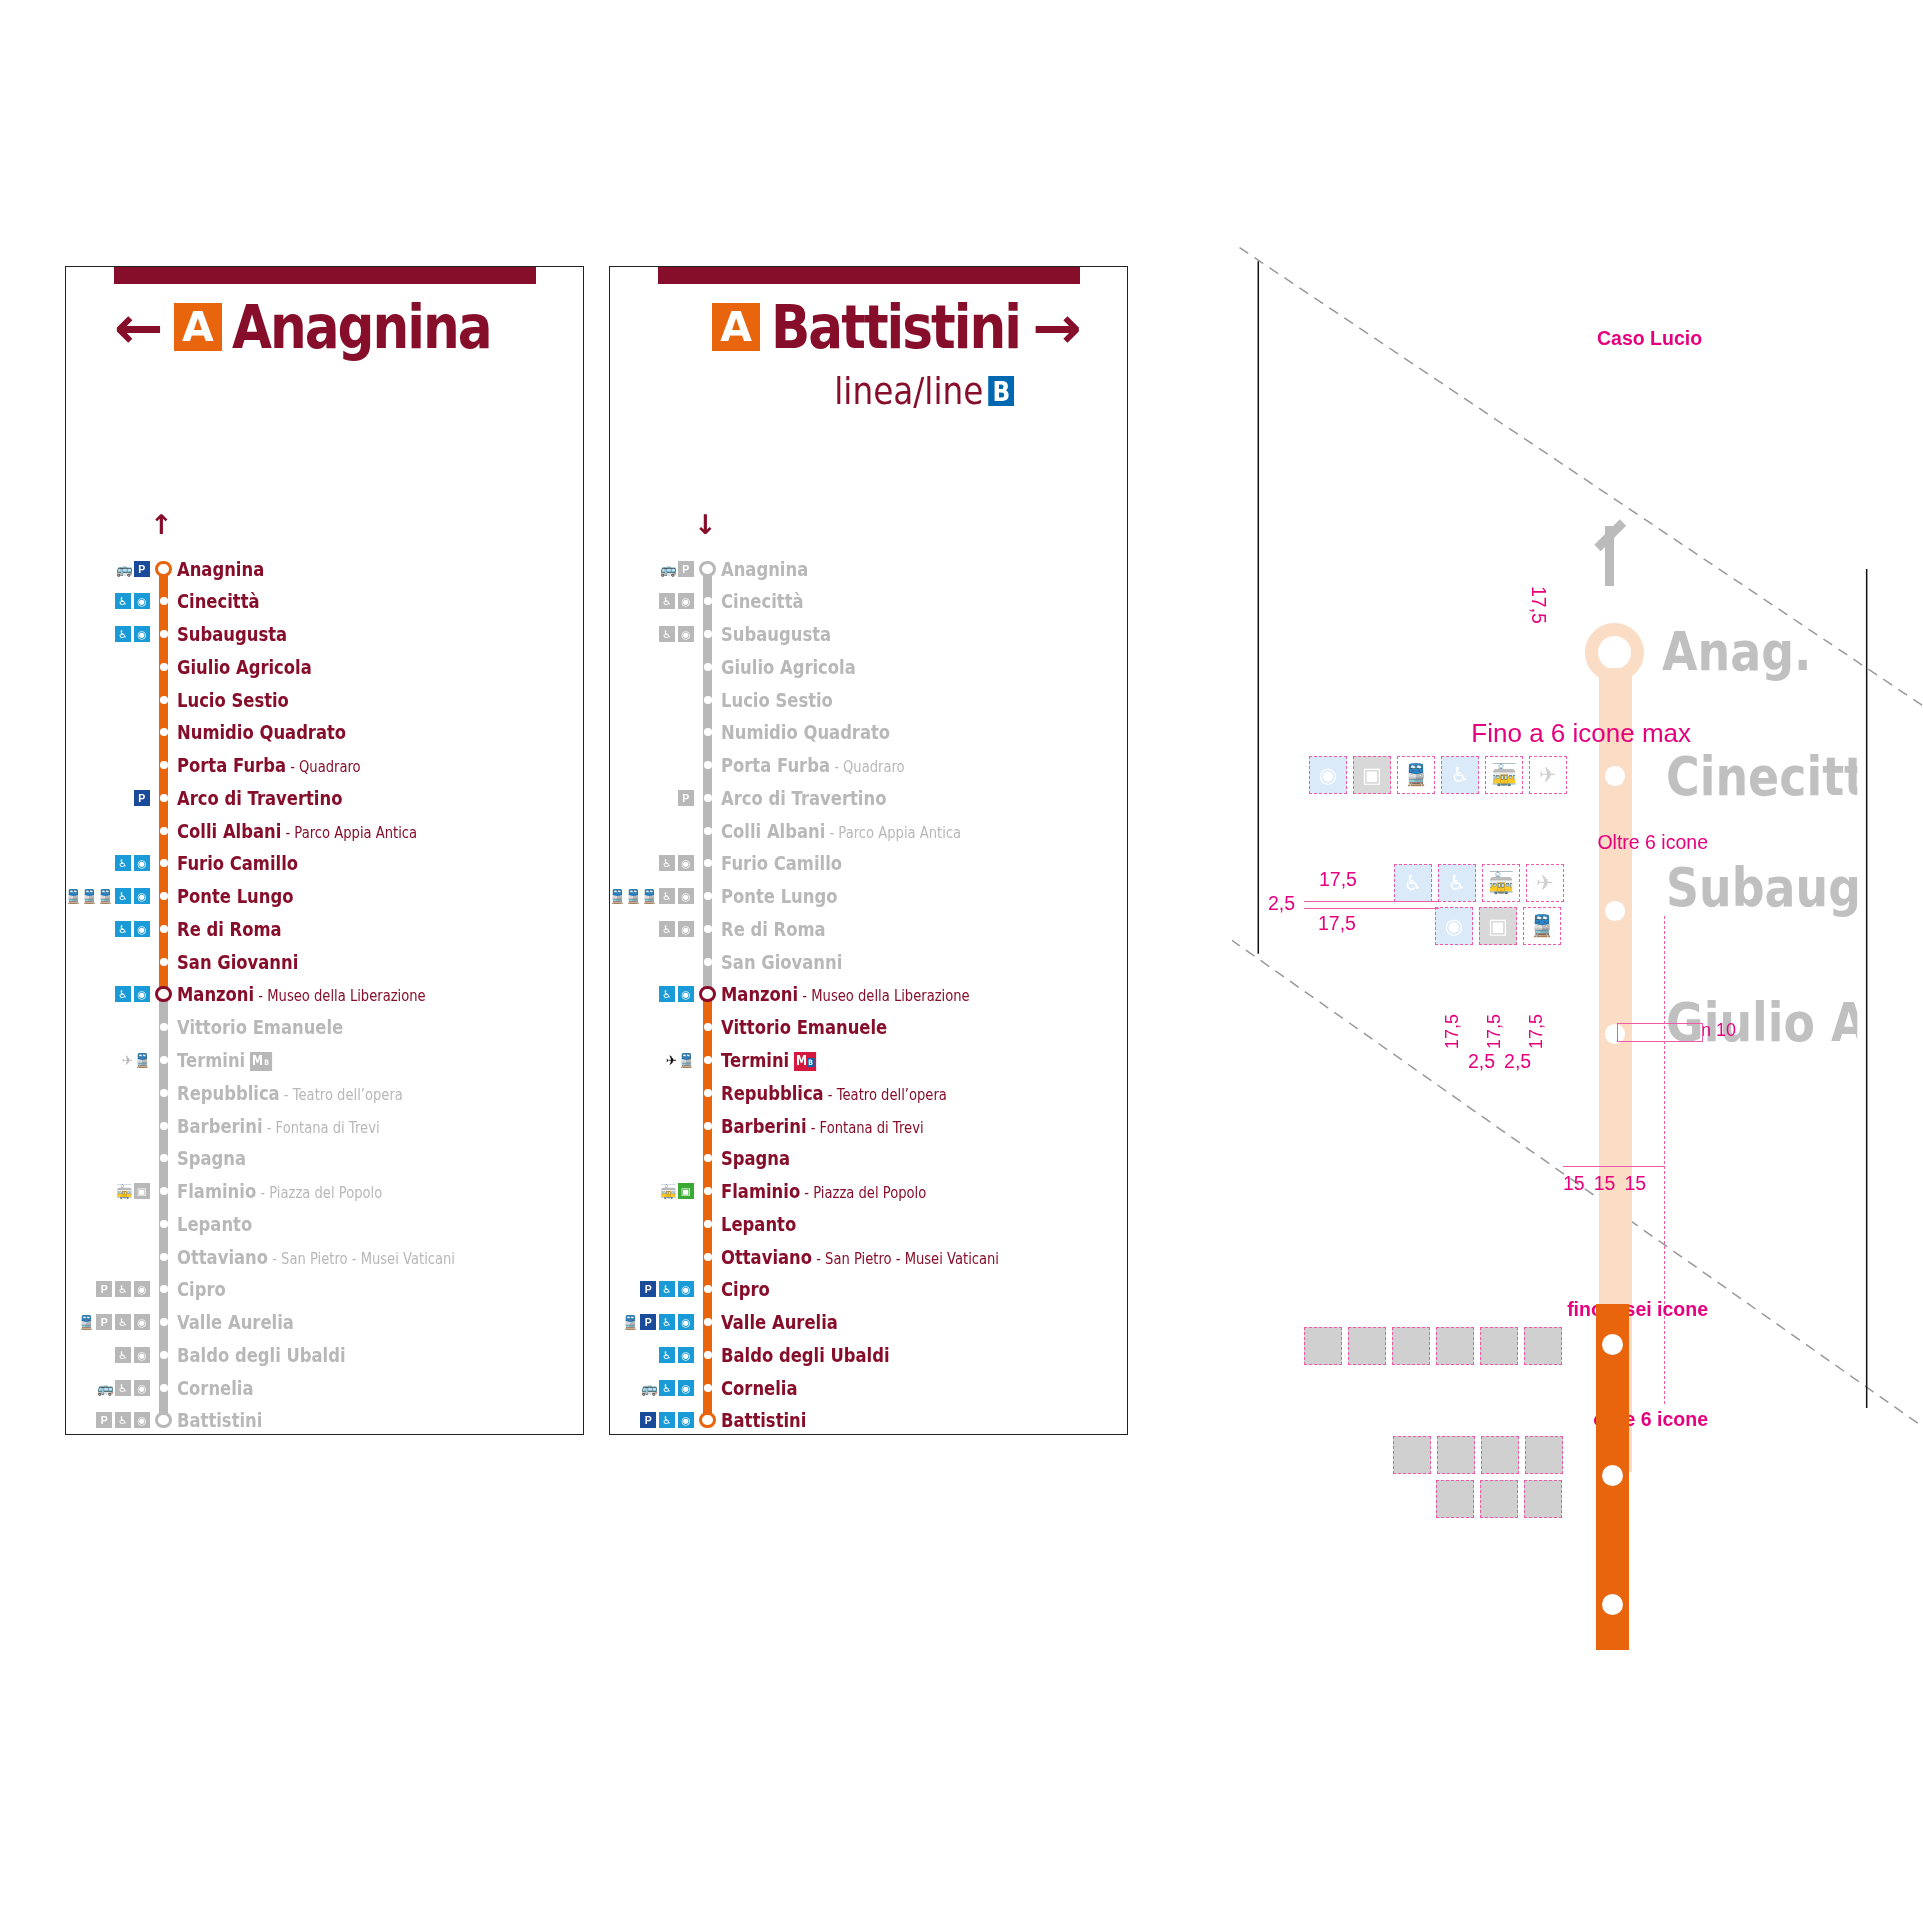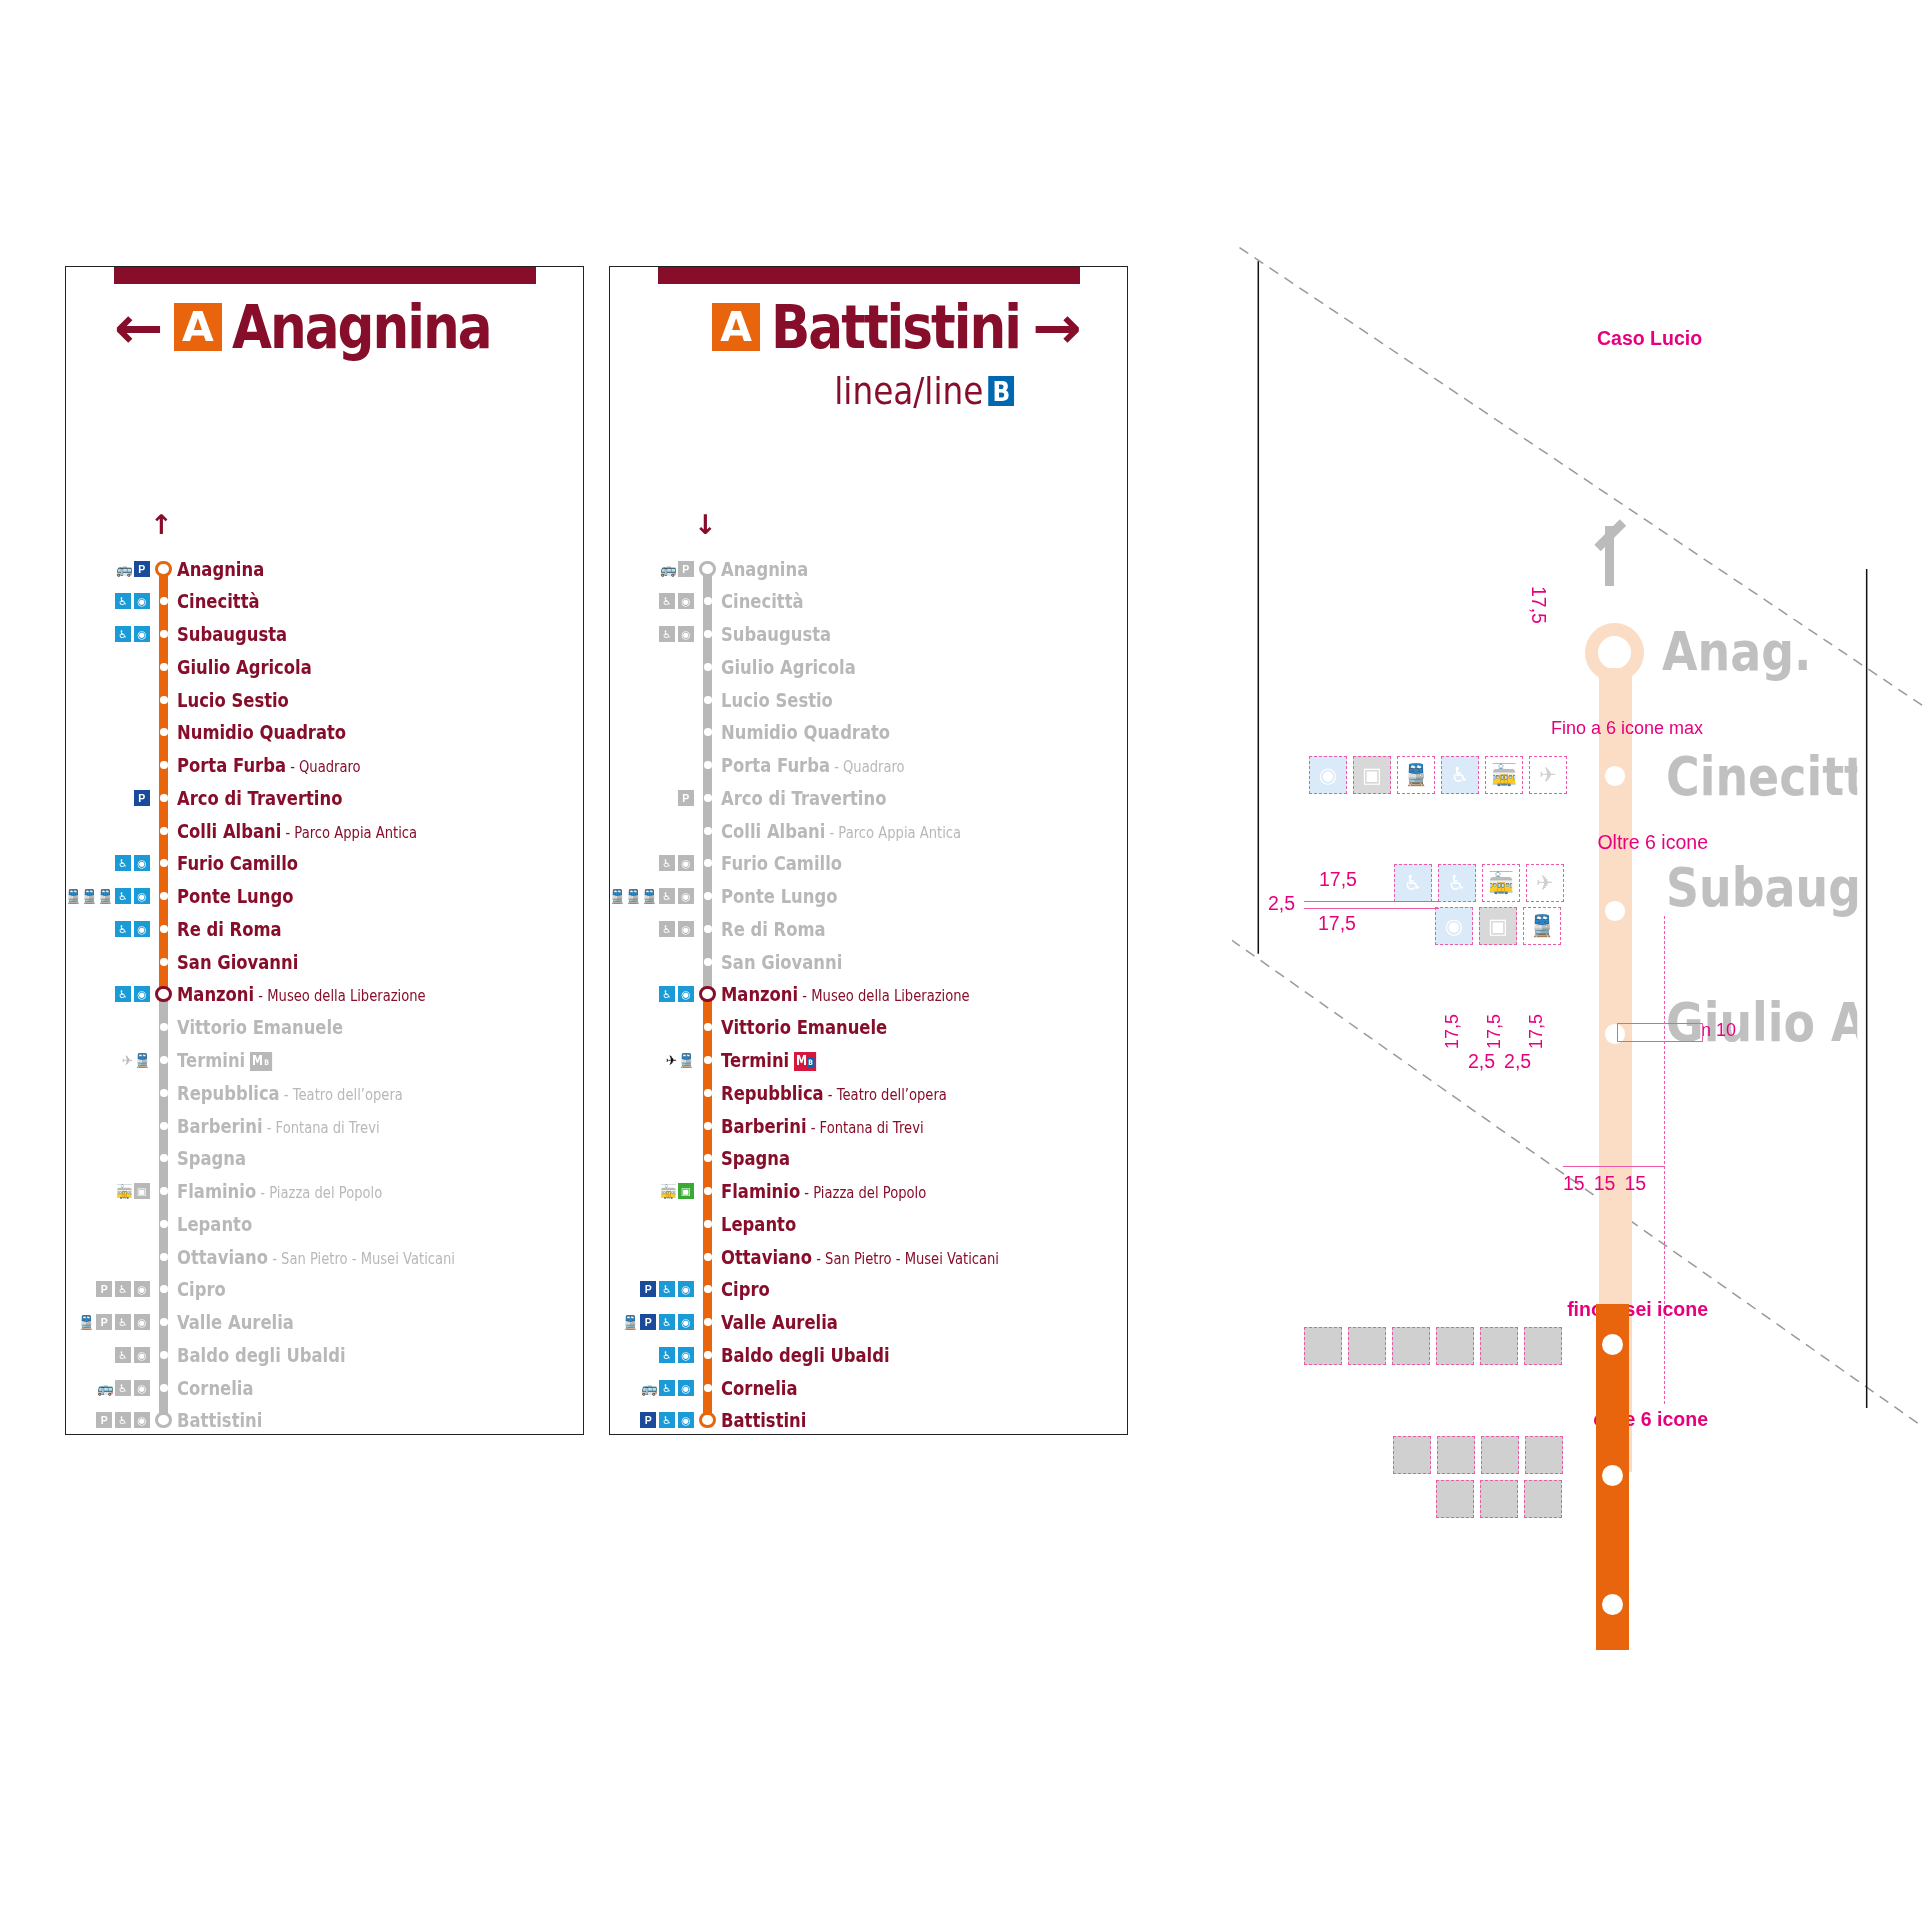--- a/index.html
+++ b/index.html
@@ -465,21 +465,21 @@
 
   <div style="position:absolute;left:430px;top:380px;font-family:'DejaVu Sans',sans-serif;font-weight:bold;font-size:54px;color:#c0c0c0;transform:scaleX(0.85);transform-origin:left">Anag.</div>
   <div style="position:absolute;left:434px;top:505px;font-family:'DejaVu Sans',sans-serif;font-weight:bold;font-size:54px;color:#c0c0c0;width:225px;overflow:hidden;white-space:nowrap;transform:scaleX(0.85);transform-origin:left">Cinecittà</div>
   <div style="position:absolute;left:434px;top:616px;font-family:'DejaVu Sans',sans-serif;font-weight:bold;font-size:54px;color:#c0c0c0;width:225px;overflow:hidden;white-space:nowrap;transform:scaleX(0.85);transform-origin:left">Subaugu</div>
   <div style="position:absolute;left:434px;top:751px;font-family:'DejaVu Sans',sans-serif;font-weight:bold;font-size:54px;color:#c0c0c0;width:225px;overflow:hidden;white-space:nowrap;transform:scaleX(0.85);transform-origin:left">Giulio Ag</div>
 
   <div class="spec" style="left:469px;top:780px;font-size:18px;">n 10</div>
   <div style="position:absolute;left:385px;top:783px;width:84px;height:16.5px;border:0.8px solid #ee5aa8"></div>
   <div style="position:absolute;left:432px;top:676px;height:488px;border-left:1.5px dashed #ee5aa8"></div>
 
-  <div class="spec" style="right:220px;top:478px;font-size:18px;">Fino a 6 icone max</div>
+  <div class="spec" style="right:232px;top:478px;font-size:26px;">Fino a 6 icone max</div>
   <div id="fino-row" style="position:absolute;left:77px;top:516px;display:flex;gap:6px">
       <div class="dashbox" style="position: relative; width: 38px; height: 38px; display: flex; align-items: center; justify-content: center; font-size: 21px; color: rgb(255, 255, 255); background: rgb(219, 234, 248);">◉</div>
       <div class="dashbox" style="position: relative; width: 38px; height: 38px; display: flex; align-items: center; justify-content: center; font-size: 21px; color: rgb(255, 255, 255); background: rgb(216, 216, 216);">▣</div>
       <div class="dashbox" style="position: relative; width: 38px; height: 38px; display: flex; align-items: center; justify-content: center; font-size: 21px; color: rgb(208, 208, 208); background: rgb(255, 255, 255);">🚆</div>
       <div class="dashbox" style="position: relative; width: 38px; height: 38px; display: flex; align-items: center; justify-content: center; font-size: 21px; color: rgb(255, 255, 255); background: rgb(219, 234, 248);">♿</div>
       <div class="dashbox" style="position: relative; width: 38px; height: 38px; display: flex; align-items: center; justify-content: center; font-size: 21px; color: rgb(208, 208, 208); background: rgb(255, 255, 255);">🚋</div>
       <div class="dashbox" style="position: relative; width: 38px; height: 38px; display: flex; align-items: center; justify-content: center; font-size: 21px; color: rgb(208, 208, 208); background: rgb(255, 255, 255);">✈</div>
     </div>
 
   <div class="spec" style="right:215px;top:591px;font-size:19.5px;">Oltre 6 icone</div>

